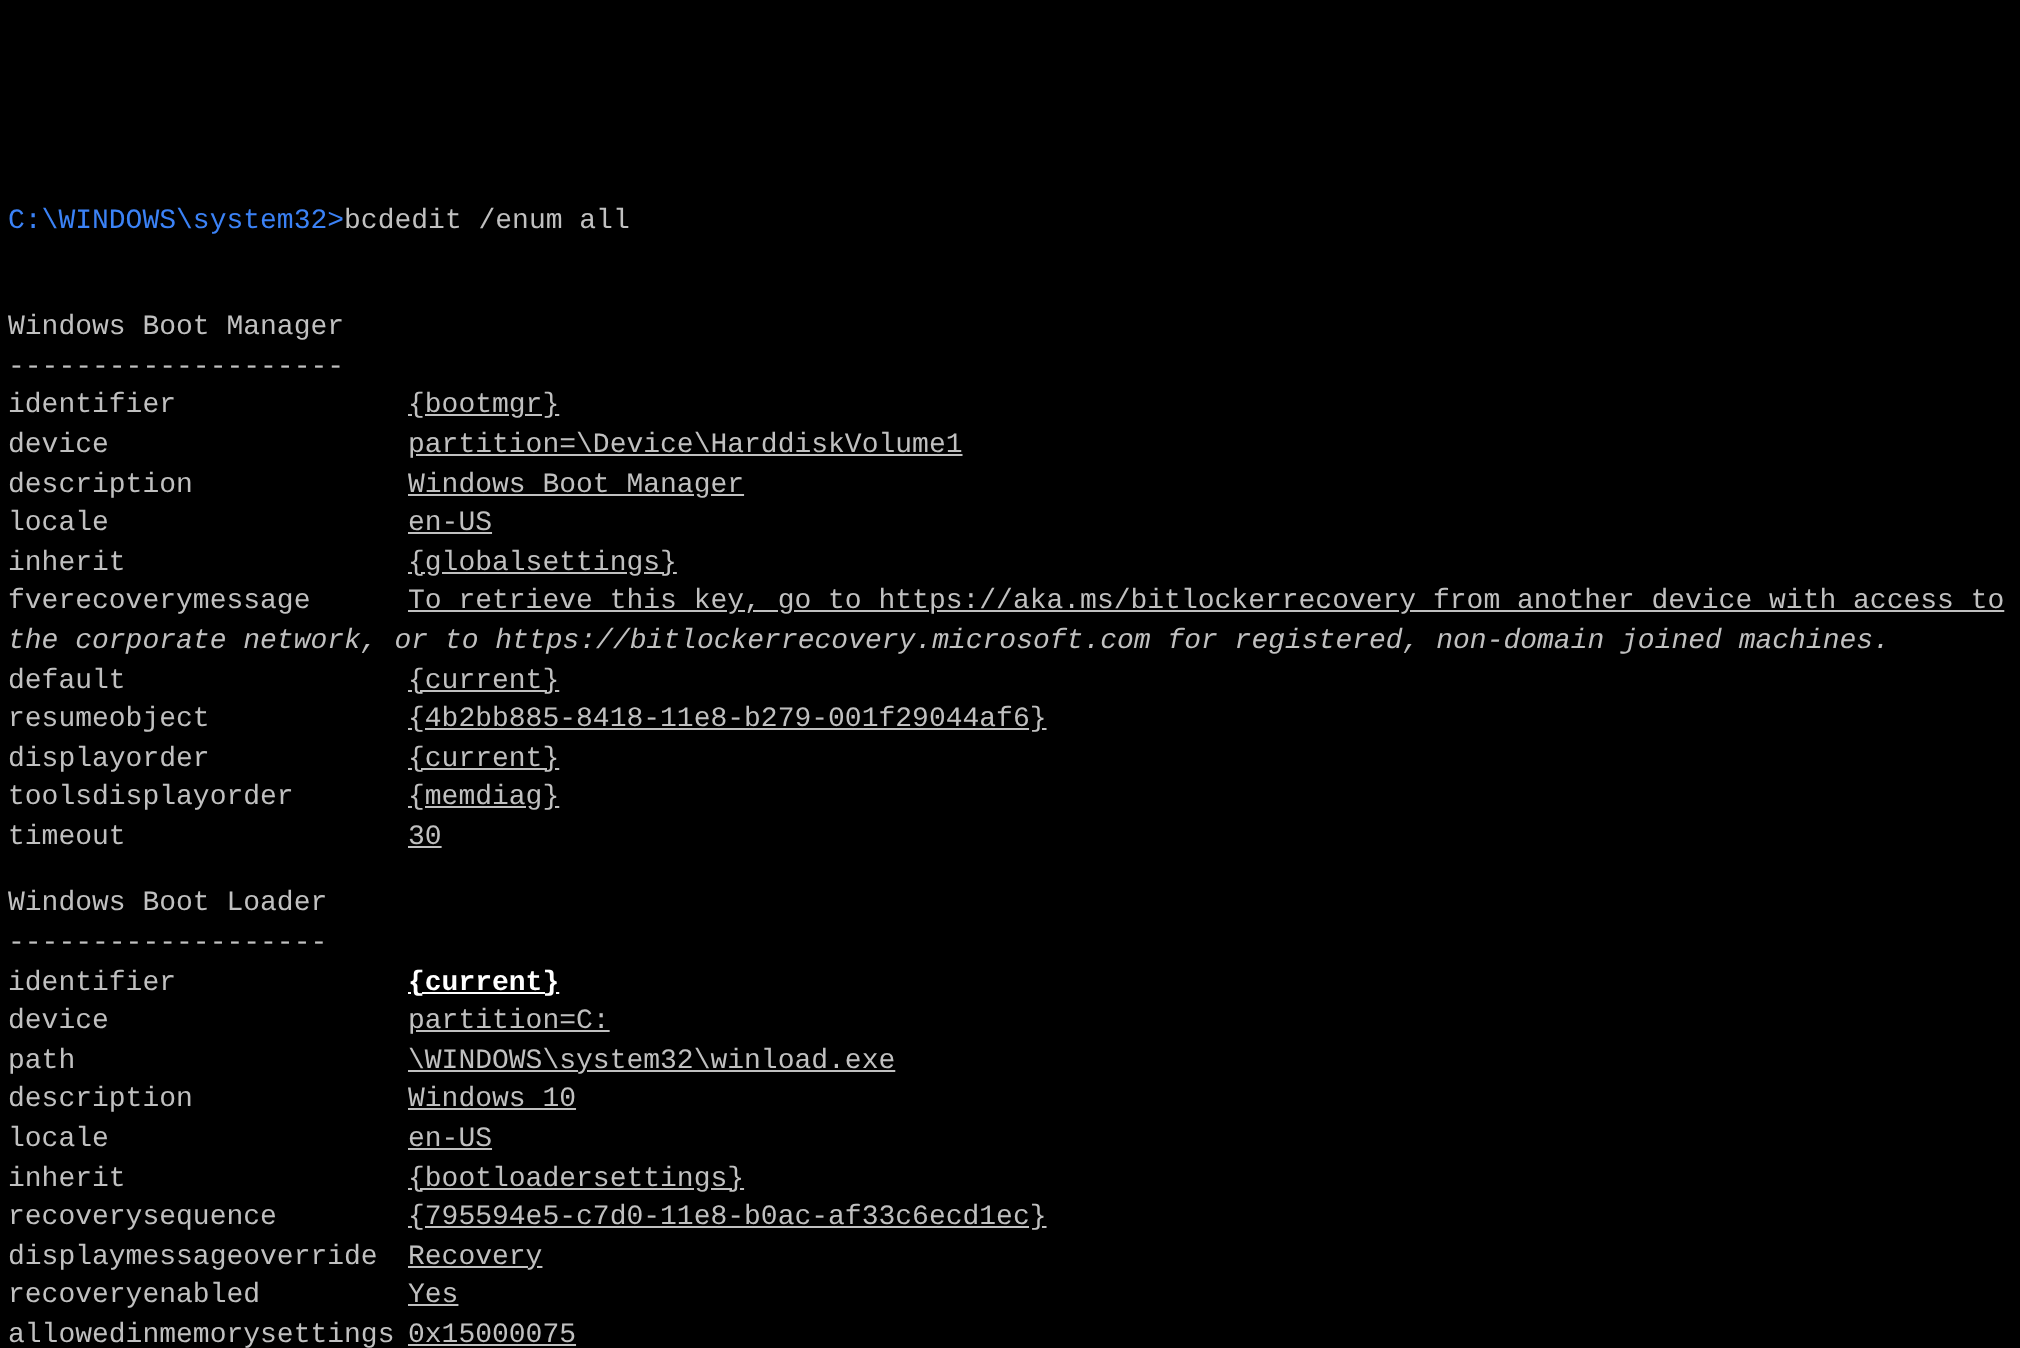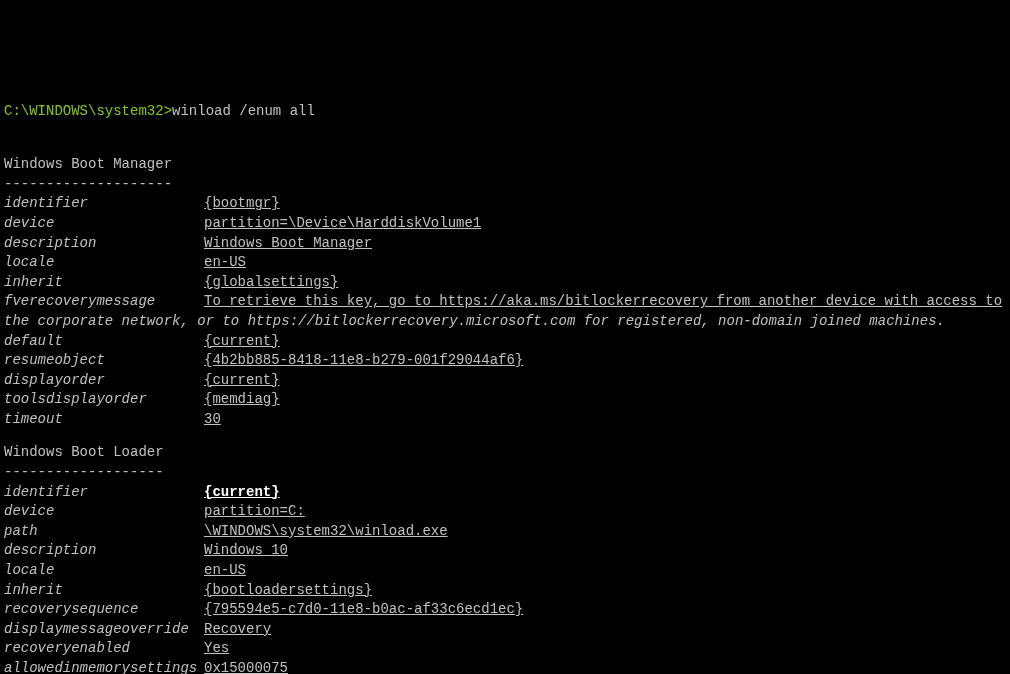--- a/index.html
+++ b/index.html
@@ -19,58 +19,57 @@
       height: 674px;
       overflow: hidden;
     }
     .terminal {
       width: 100%;
     }
     .prompt-line {
       display: flex;
     }
     .prompt {
-      color: #84cc16;
+      color: #3b82f6;
     }
     .command {
       color: #c0c0c0;
     }
     .section-header {
       color: #c0c0c0;
       margin-top: 14px;
     }
     .section-divider {
       color: #c0c0c0;
     }
     .entry-line {
       display: block;
     }
     .entry-key {
       display: inline-block;
       width: 200px;
       vertical-align: top;
-      font-style: italic;
     }
     .entry-value {
       display: inline;
       text-decoration: underline;
     }
     .bold {
       font-weight: bold;
       color: #ffffff;
     }
     .wrapped-line {
       display: block;
       font-style: italic;
     }
   </style>
 </head>
 <body>
 
 
 
 <div class="terminal">
-<span class="prompt-line"><span class="prompt">C:\WINDOWS\system32&gt;</span><span class="command">winload /enum all</span></span>
+<span class="prompt-line"><span class="prompt">C:\WINDOWS\system32&gt;</span><span class="command">bcdedit /enum all</span></span>
 <div id="sections-container"><div class="section-header">Windows Boot Manager</div><div class="section-divider">--------------------</div><span class="entry-line"><span class="entry-key">identifier</span><span class="entry-value">{bootmgr}</span></span><span class="entry-line"><span class="entry-key">device</span><span class="entry-value">partition=\Device\HarddiskVolume1</span></span><span class="entry-line"><span class="entry-key">description</span><span class="entry-value">Windows Boot Manager</span></span><span class="entry-line"><span class="entry-key">locale</span><span class="entry-value">en-US</span></span><span class="entry-line"><span class="entry-key">inherit</span><span class="entry-value">{globalsettings}</span></span><span class="entry-line"><span class="entry-key">fverecoverymessage</span><span class="entry-value">To retrieve this key, go to https://aka.ms/bitlockerrecovery from another device with access to</span></span><span class="wrapped-line">the corporate network, or to https://bitlockerrecovery.microsoft.com for registered, non-domain joined machines.</span><span class="entry-line"><span class="entry-key">default</span><span class="entry-value">{current}</span></span><span class="entry-line"><span class="entry-key">resumeobject</span><span class="entry-value">{4b2bb885-8418-11e8-b279-001f29044af6}</span></span><span class="entry-line"><span class="entry-key">displayorder</span><span class="entry-value">{current}</span></span><span class="entry-line"><span class="entry-key">toolsdisplayorder</span><span class="entry-value">{memdiag}</span></span><span class="entry-line"><span class="entry-key">timeout</span><span class="entry-value">30</span></span><div class="section-header">Windows Boot Loader</div><div class="section-divider">-------------------</div><span class="entry-line"><span class="entry-key">identifier</span><span class="entry-value bold">{current}</span></span><span class="entry-line"><span class="entry-key">device</span><span class="entry-value">partition=C:</span></span><span class="entry-line"><span class="entry-key">path</span><span class="entry-value">\WINDOWS\system32\winload.exe</span></span><span class="entry-line"><span class="entry-key">description</span><span class="entry-value">Windows 10</span></span><span class="entry-line"><span class="entry-key">locale</span><span class="entry-value">en-US</span></span><span class="entry-line"><span class="entry-key">inherit</span><span class="entry-value">{bootloadersettings}</span></span><span class="entry-line"><span class="entry-key">recoverysequence</span><span class="entry-value">{795594e5-c7d0-11e8-b0ac-af33c6ecd1ec}</span></span><span class="entry-line"><span class="entry-key">displaymessageoverride</span><span class="entry-value">Recovery</span></span><span class="entry-line"><span class="entry-key">recoveryenabled</span><span class="entry-value">Yes</span></span><span class="entry-line"><span class="entry-key">allowedinmemorysettings</span><span class="entry-value">0x15000075</span></span></div>
 </div>
 
 
 
 
 </body></html>

